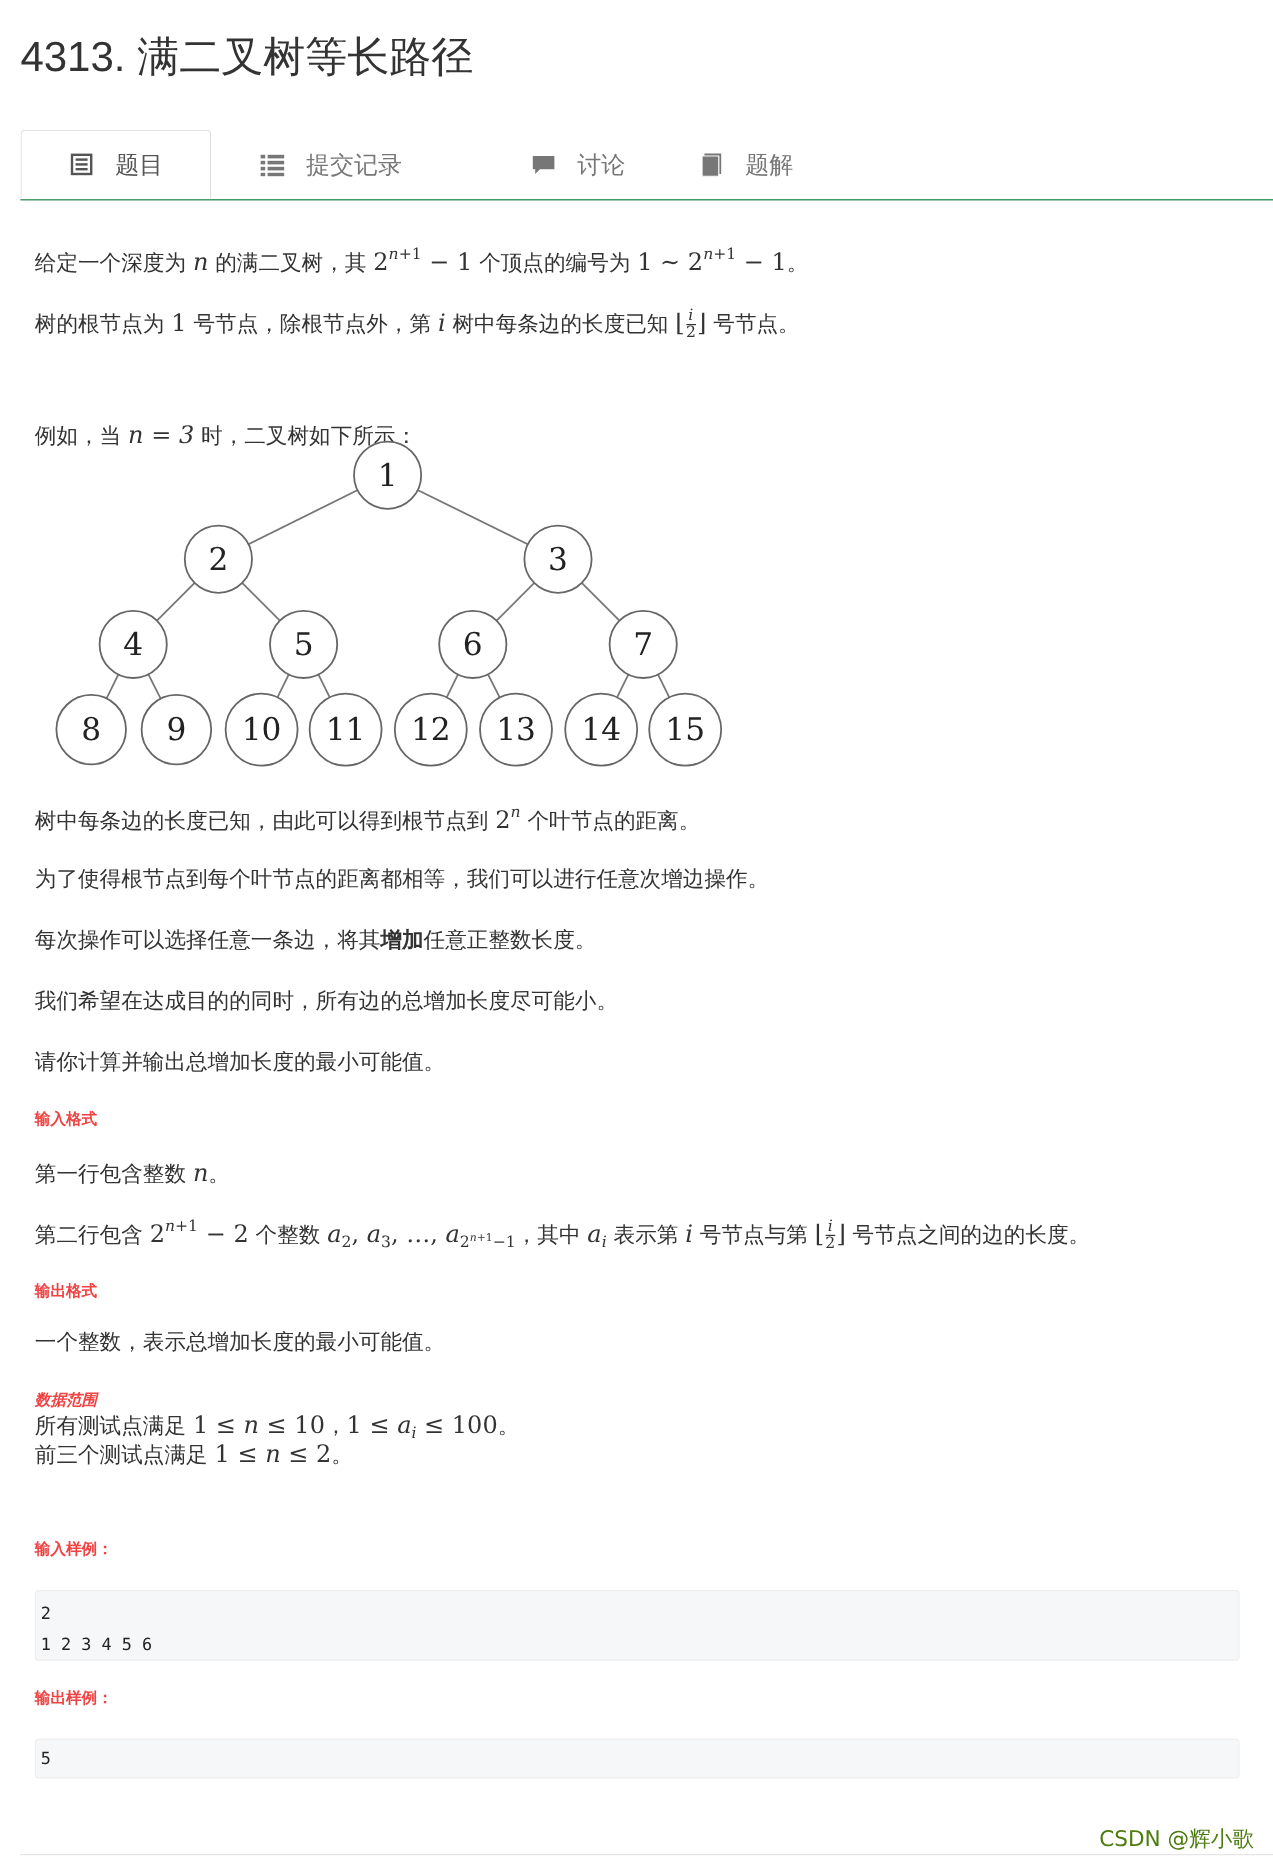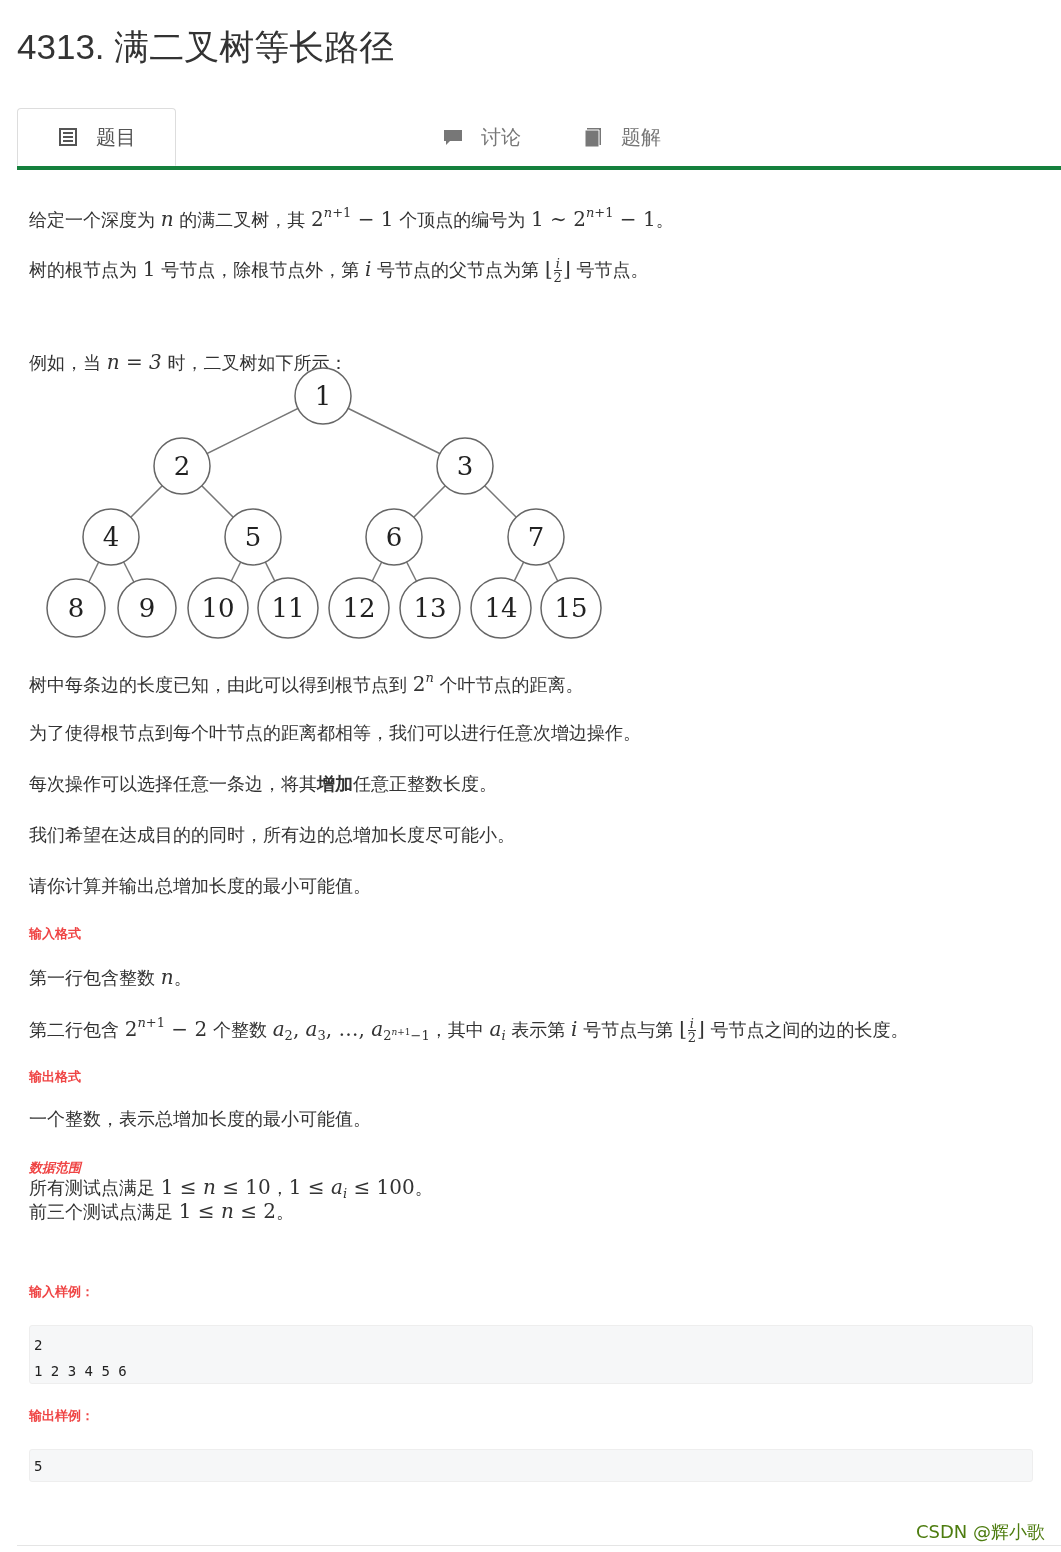--- a/index.html
+++ b/index.html
@@ -1,21 +1,21 @@
 <!DOCTYPE html>
 <html><head>
 <meta charset="utf-8">
 <style>
   html, body { margin: 0; padding: 0; background: #fff; }
   body { width: 1061px; height: 1552px; position: relative; overflow: hidden;
          font-family: "DejaVu Sans", "Liberation Sans", sans-serif; color: #333; }
   .title { position: absolute; left: 17px; top: 24px; font-size: 35px; color: #333;
            font-family: "Liberation Sans", "DejaVu Sans", sans-serif; font-weight: normal; margin: 0; }
   .tabs { position: absolute; left: 17px; top: 108px; width: 1044px; height: 58px;
-          border-bottom: 4px solid #15803d; }
+          border-bottom: 1px solid #15803d; }
   .tab { position: absolute; top: 0; height: 58px; display: flex; align-items: center;
          font-size: 20px; color: #777; cursor: pointer; }
   .tab.active { background: #fff; border: 1px solid #ddd; border-bottom: 1px solid #fff;
                 border-radius: 4px 4px 0 0; color: #555; height: 58px; box-sizing: border-box; }
   .tab .icon { width: 20px; height: 20px; margin-right: 18px; display: inline-block; }
   .content { position: absolute; left: 29px; top: 195px; width: 1010px; font-size: 18px;
              color: #333; line-height: 1.5; }
   .p { position: absolute; left: 0; white-space: nowrap; }
   .math { font-family: "DejaVu Serif", "Liberation Serif", serif; font-size: 20px; }
   .mi { font-style: italic; }
@@ -40,41 +40,54 @@
   <div class="tab active" style="left:0;width:159px;padding-left:40px;box-sizing:border-box;">
     <svg class="icon" viewBox="0 0 20 20">
         <rect x="1" y="1" width="18" height="18" fill="#555"></rect>
         <rect x="3" y="3" width="14" height="14" fill="#fff"></rect>
         <rect x="5" y="5" width="10" height="2" fill="#555"></rect>
         <rect x="5" y="9" width="10" height="2" fill="#555"></rect>
         <rect x="5" y="13" width="10" height="2" fill="#555"></rect>
       </svg>
     <span>题目</span>
   </div>
+  <div class="tab" style="left:200px;">
+    <svg class="icon" viewBox="0 0 20 20">
+        <rect x="0" y="2" width="4" height="3" fill="#777"></rect>
+        <rect x="6" y="2" width="14" height="3" fill="#777"></rect>
+        <rect x="0" y="7" width="4" height="3" fill="#777"></rect>
+        <rect x="6" y="7" width="14" height="3" fill="#777"></rect>
+        <rect x="0" y="12" width="4" height="3" fill="#777"></rect>
+        <rect x="6" y="12" width="14" height="3" fill="#777"></rect>
+        <rect x="0" y="17" width="4" height="3" fill="#777"></rect>
+        <rect x="6" y="17" width="14" height="3" fill="#777"></rect>
+      </svg>
+    <span>提交记录</span>
+  </div>
   <div class="tab" style="left:426px;text-align:right;">
     <svg class="icon" viewBox="0 0 20 20">
         <path d="M1 3h18v11H7l-4 4v-4H1z" fill="#777"></path>
       </svg>
     <span>讨论</span>
   </div>
   <div class="tab" style="left:566px;">
     <svg class="icon" viewBox="0 0 20 20">
         <path d="M4 1h14v17H4z" fill="#777"></path>
         <path d="M2 3h14v17H2z" fill="#777" stroke="#fff" stroke-width="1"></path>
       </svg>
     <span>题解</span>
   </div>
 </div>
 
 <div class="content">
   <div class="p" style="top:8px;">
     <span>给定一个深度为 </span><span class="math mi">n</span><span> 的满二叉树，其 </span><span class="math">2<sup class="mi">n</sup><sup>+1</sup> − 1</span><span> 个顶点的编号为 </span><span class="math">1 ∼ 2<sup class="mi">n</sup><sup>+1</sup> − 1</span><span>。</span>
   </div>
   <div class="p" style="top:59px;">
-    <span>树的根节点为 </span><span class="math">1</span><span> 号节点，除根节点外，第 </span><span class="math mi">i</span><span> 号节点的父节点为第 </span><span class="math">⌊<span class="frac"><span class="mi">i</span><span style="border-top:1px solid #333">2</span></span>⌋</span><span> 号节点。</span>
+    <span>树的根节点为 </span><span class="math">1</span><span> 号节点，除根节点外，第 </span><span class="math mi">i</span><span> 树中每条边的长度已知 </span><span class="math">⌊<span class="frac"><span class="mi">i</span><span style="border-top:1px solid #333">2</span></span>⌋</span><span> 号节点。</span>
   </div>
   <div class="p" style="top:110px;margin-top:42px;">
     <span>例如，当 </span><span class="math mi">n = 3</span><span> 时，二叉树如下所示：</span>
   </div>
 </div>
 
 <svg class="tree" width="580" height="290" viewBox="40 362 580 290">
   <g stroke="#777" stroke-width="1.5" fill="none">
     <line x1="323" y1="396" x2="182" y2="466"></line>
       <line x1="323" y1="396" x2="465" y2="466"></line>

